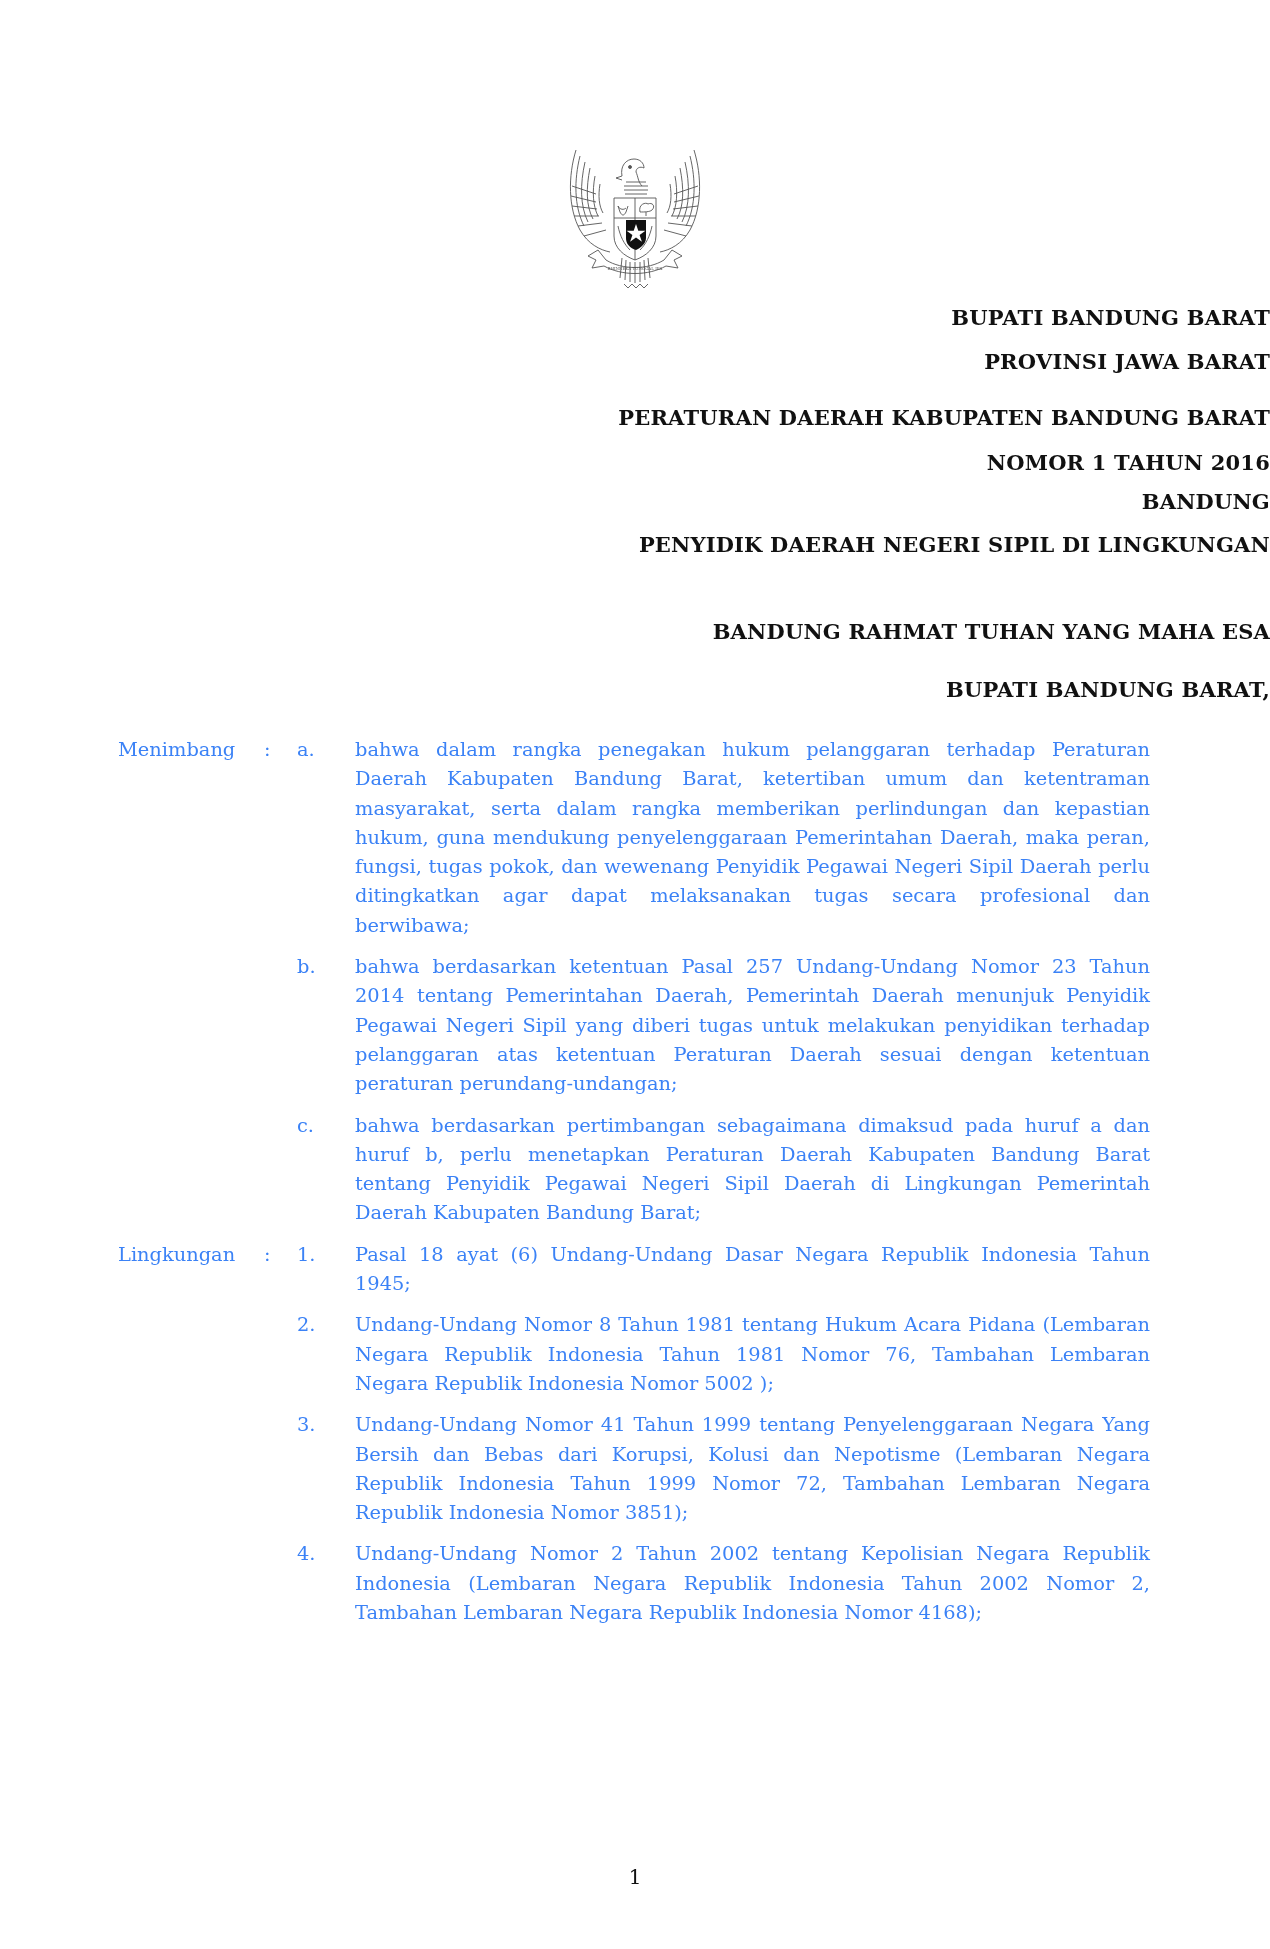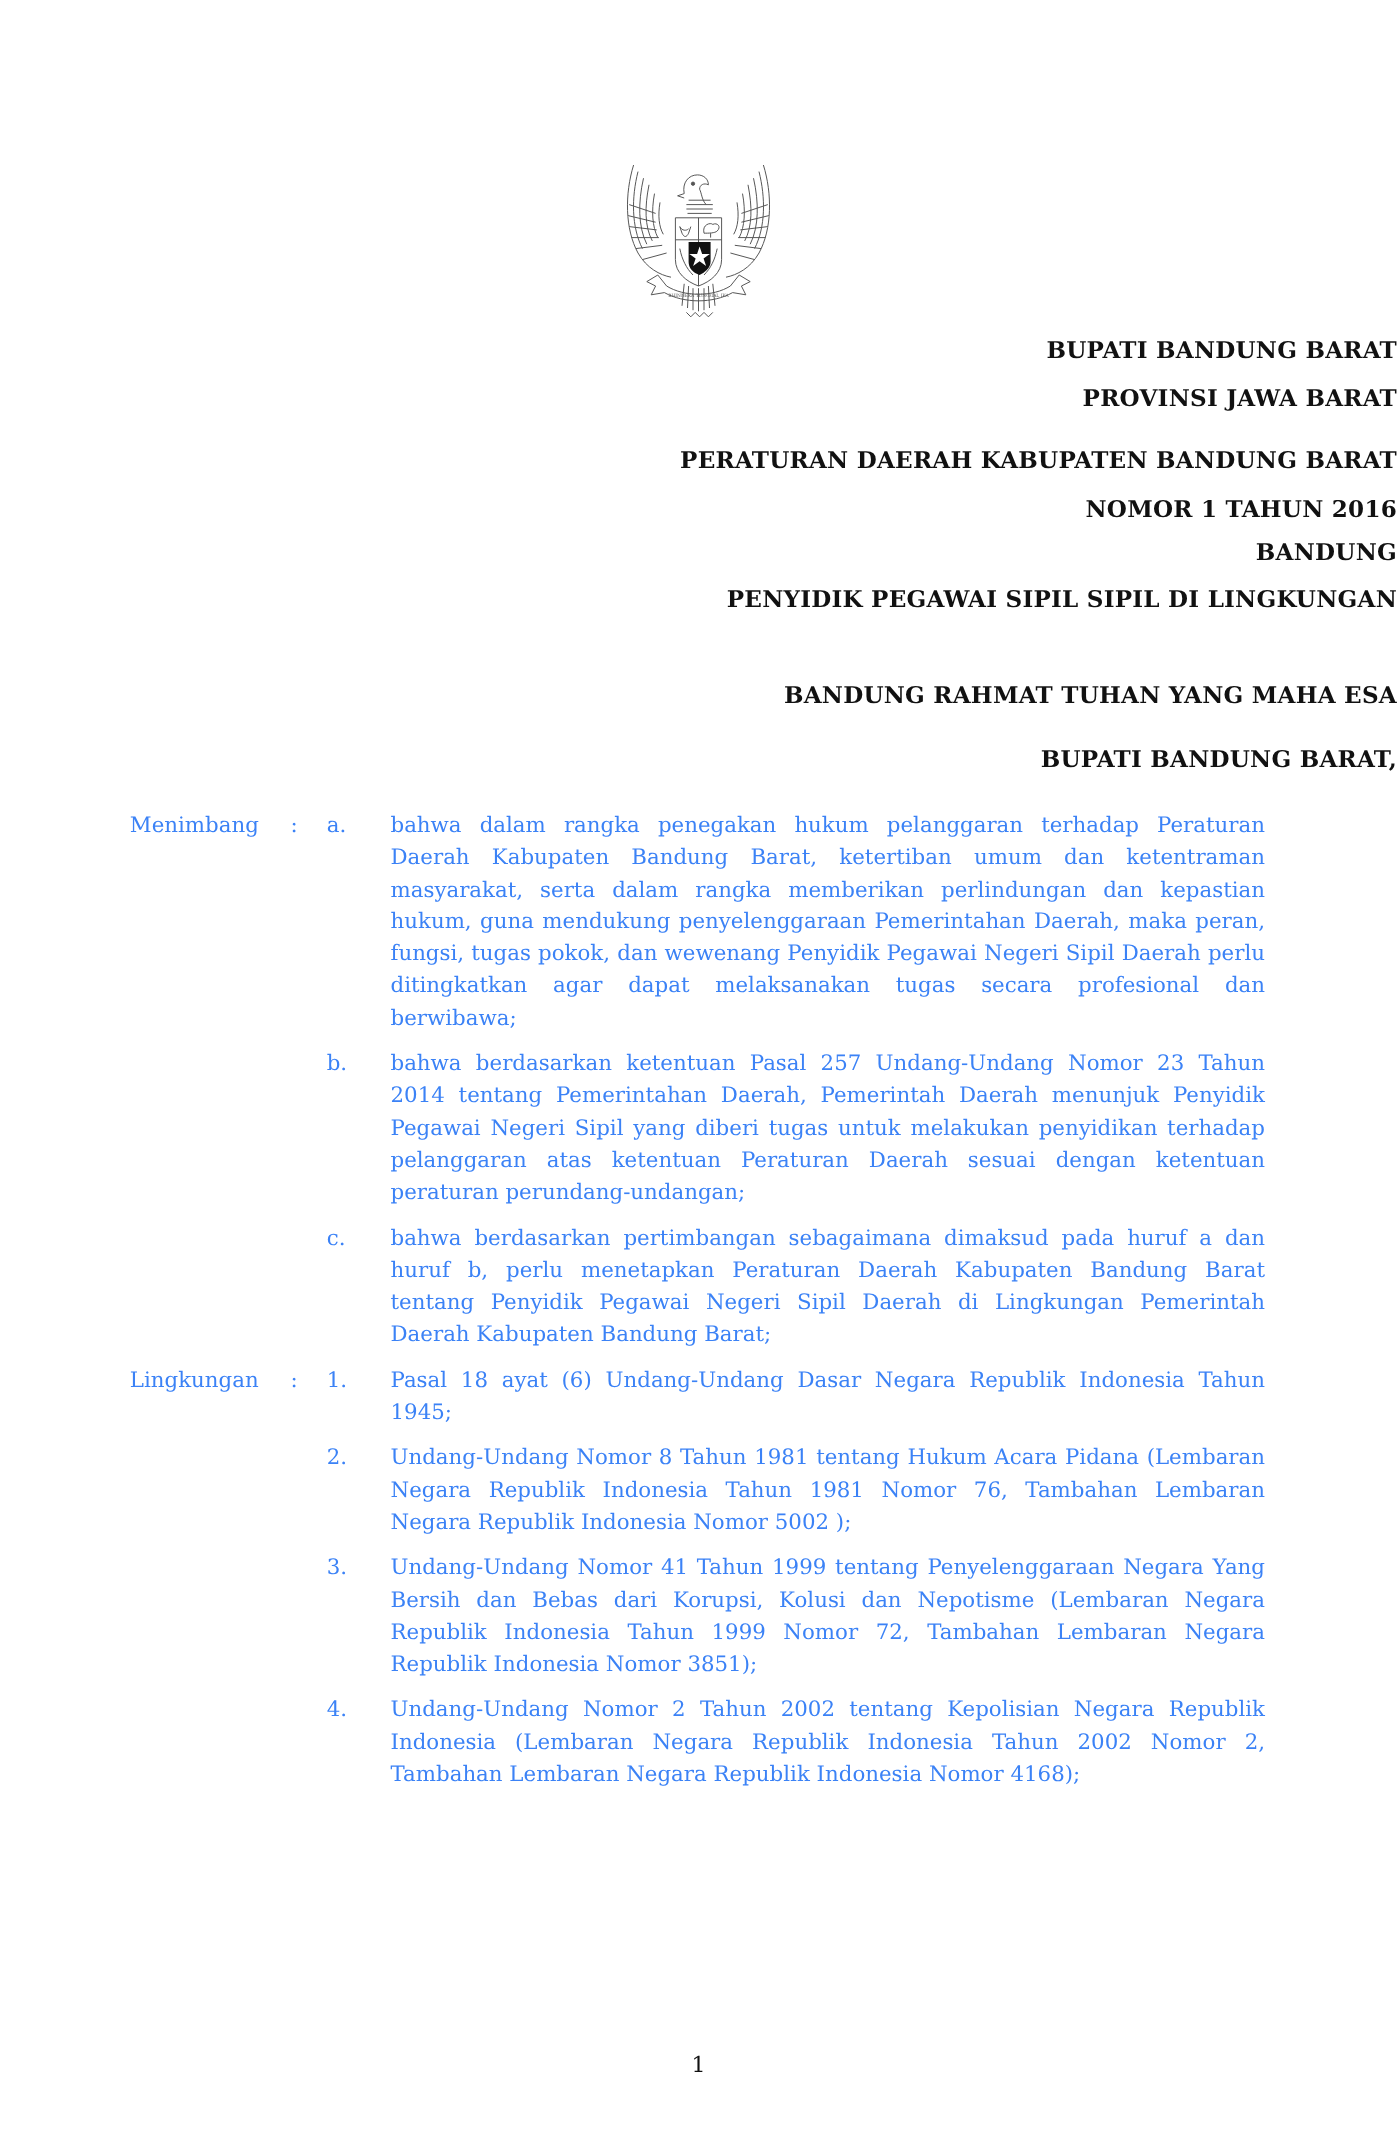--- a/index.html
+++ b/index.html
@@ -84,21 +84,21 @@
     <polygon points="70,78 72.3,84.8 79.4,84.8 73.6,89 75.9,95.8 70,91.6 64.1,95.8 66.4,89 60.6,84.8 67.7,84.8" fill="#ffffff"></polygon>
     <text x="69" y="124" text-anchor="middle" font-family="DejaVu Serif, serif" font-size="4" fill="#555">BHINNEKA TUNGGAL IKA</text>
   </svg>
 
   <div class="hd hd-1">BUPATI BANDUNG BARAT</div>
   <div class="hd hd-3">PERATURAN DAERAH KABUPATEN BANDUNG BARAT</div>
   <div class="hd hd-2">PROVINSI JAWA BARAT</div>
   <div class="hd hd-4">NOMOR 1 TAHUN 2016</div>
   <div class="hd hd-5">BANDUNG</div>
   <div class="hd hd-6">
-    <div>PENYIDIK PEGAWAI SIPIL SIPIL DI LINGKUNGAN</div>
+    <div>PENYIDIK DAERAH NEGERI SIPIL DI LINGKUNGAN</div>
   </div>
   <div class="hd hd-7">BANDUNG RAHMAT TUHAN YANG MAHA ESA</div>
   <div class="hd hd-8">BUPATI BANDUNG BARAT,</div>
 
   <div class="body">
 
     <div class="sec">
       <div class="sec-label">Menimbang</div>
       <div class="sec-colon">:</div>
       <div class="sec-items">

